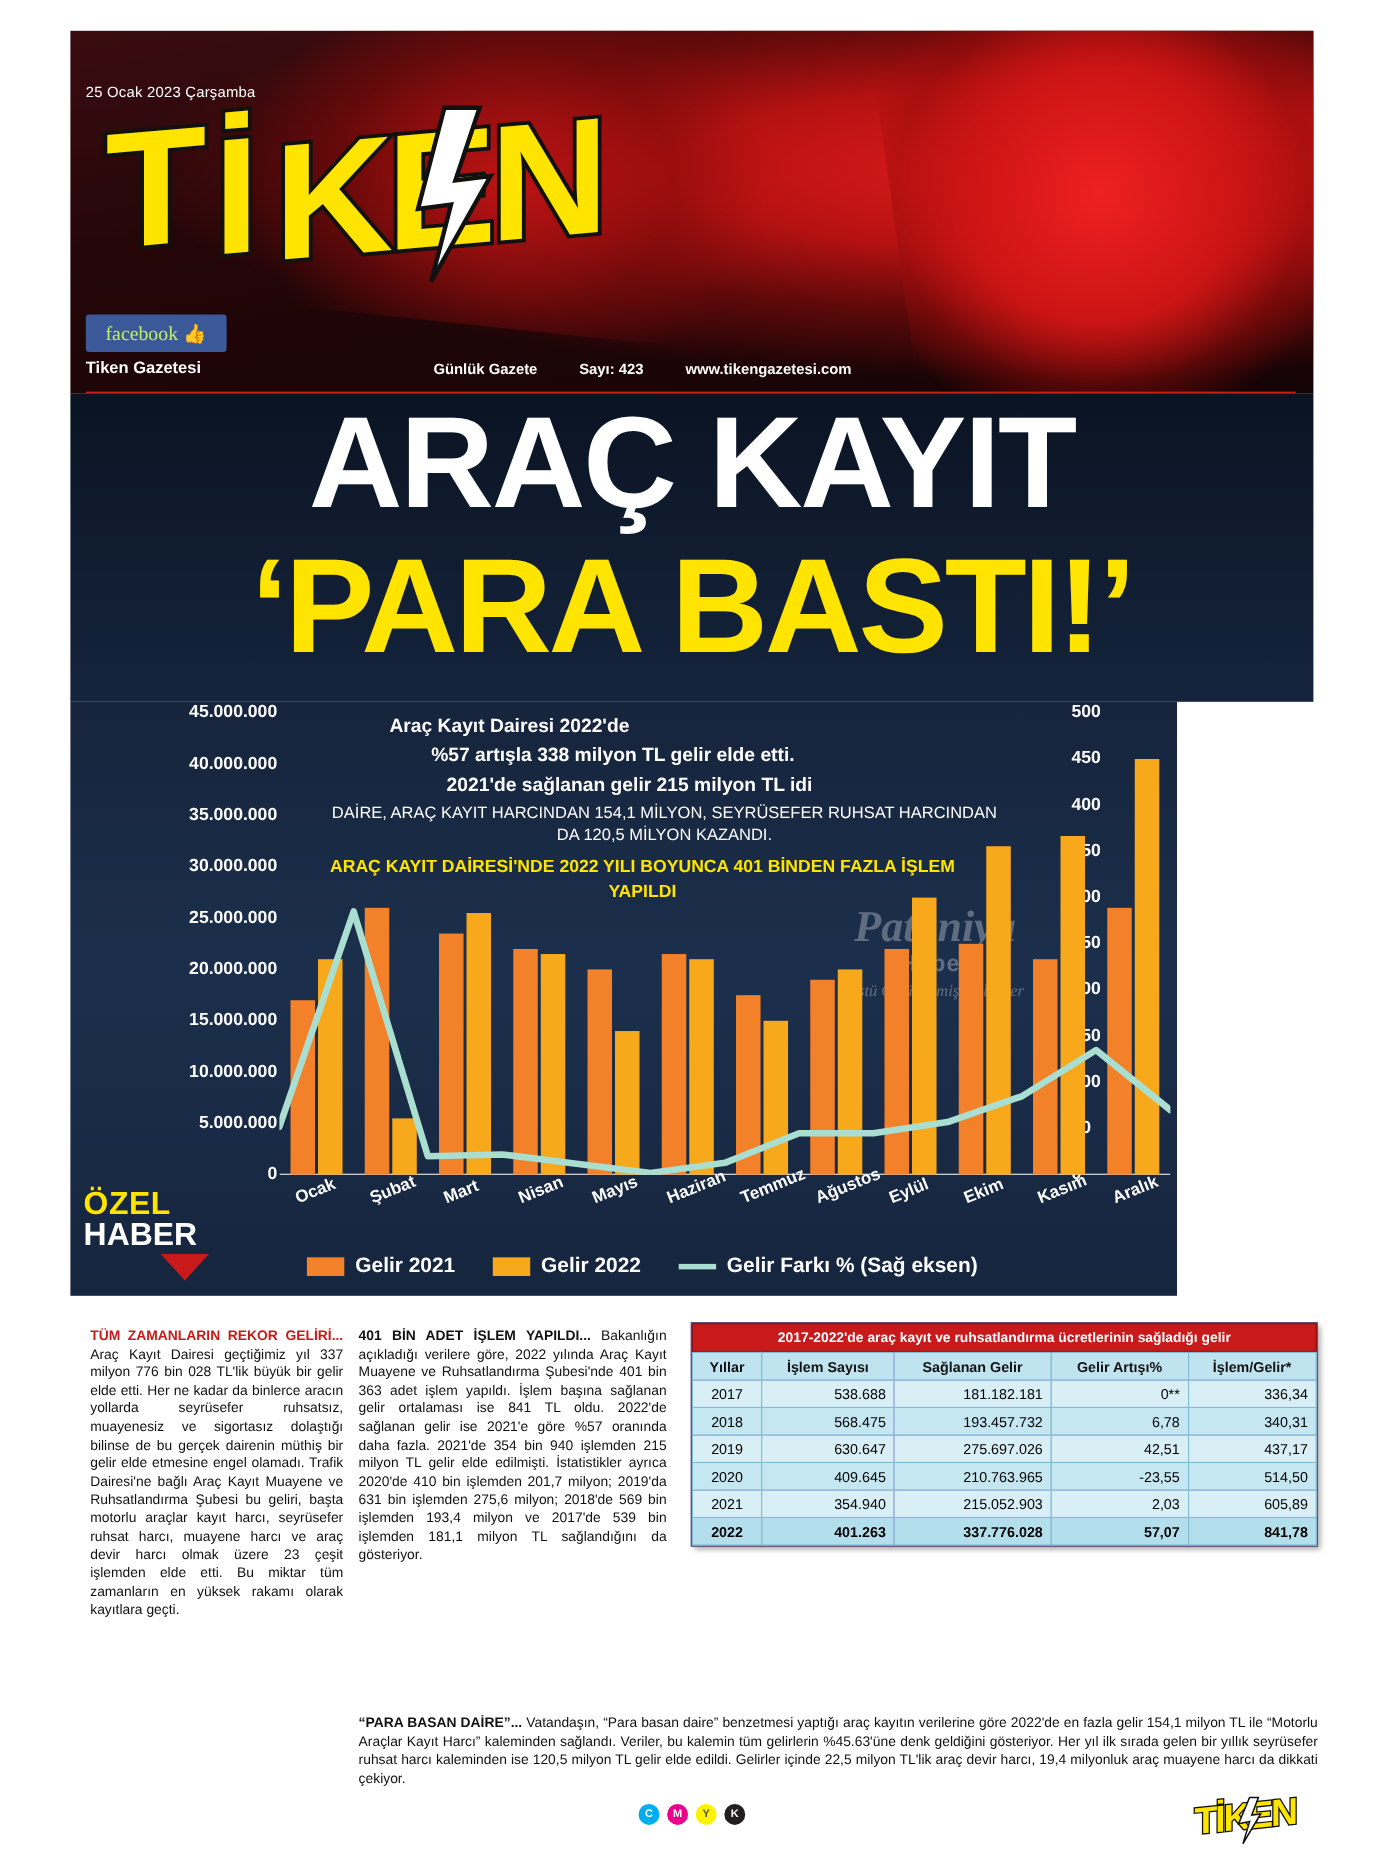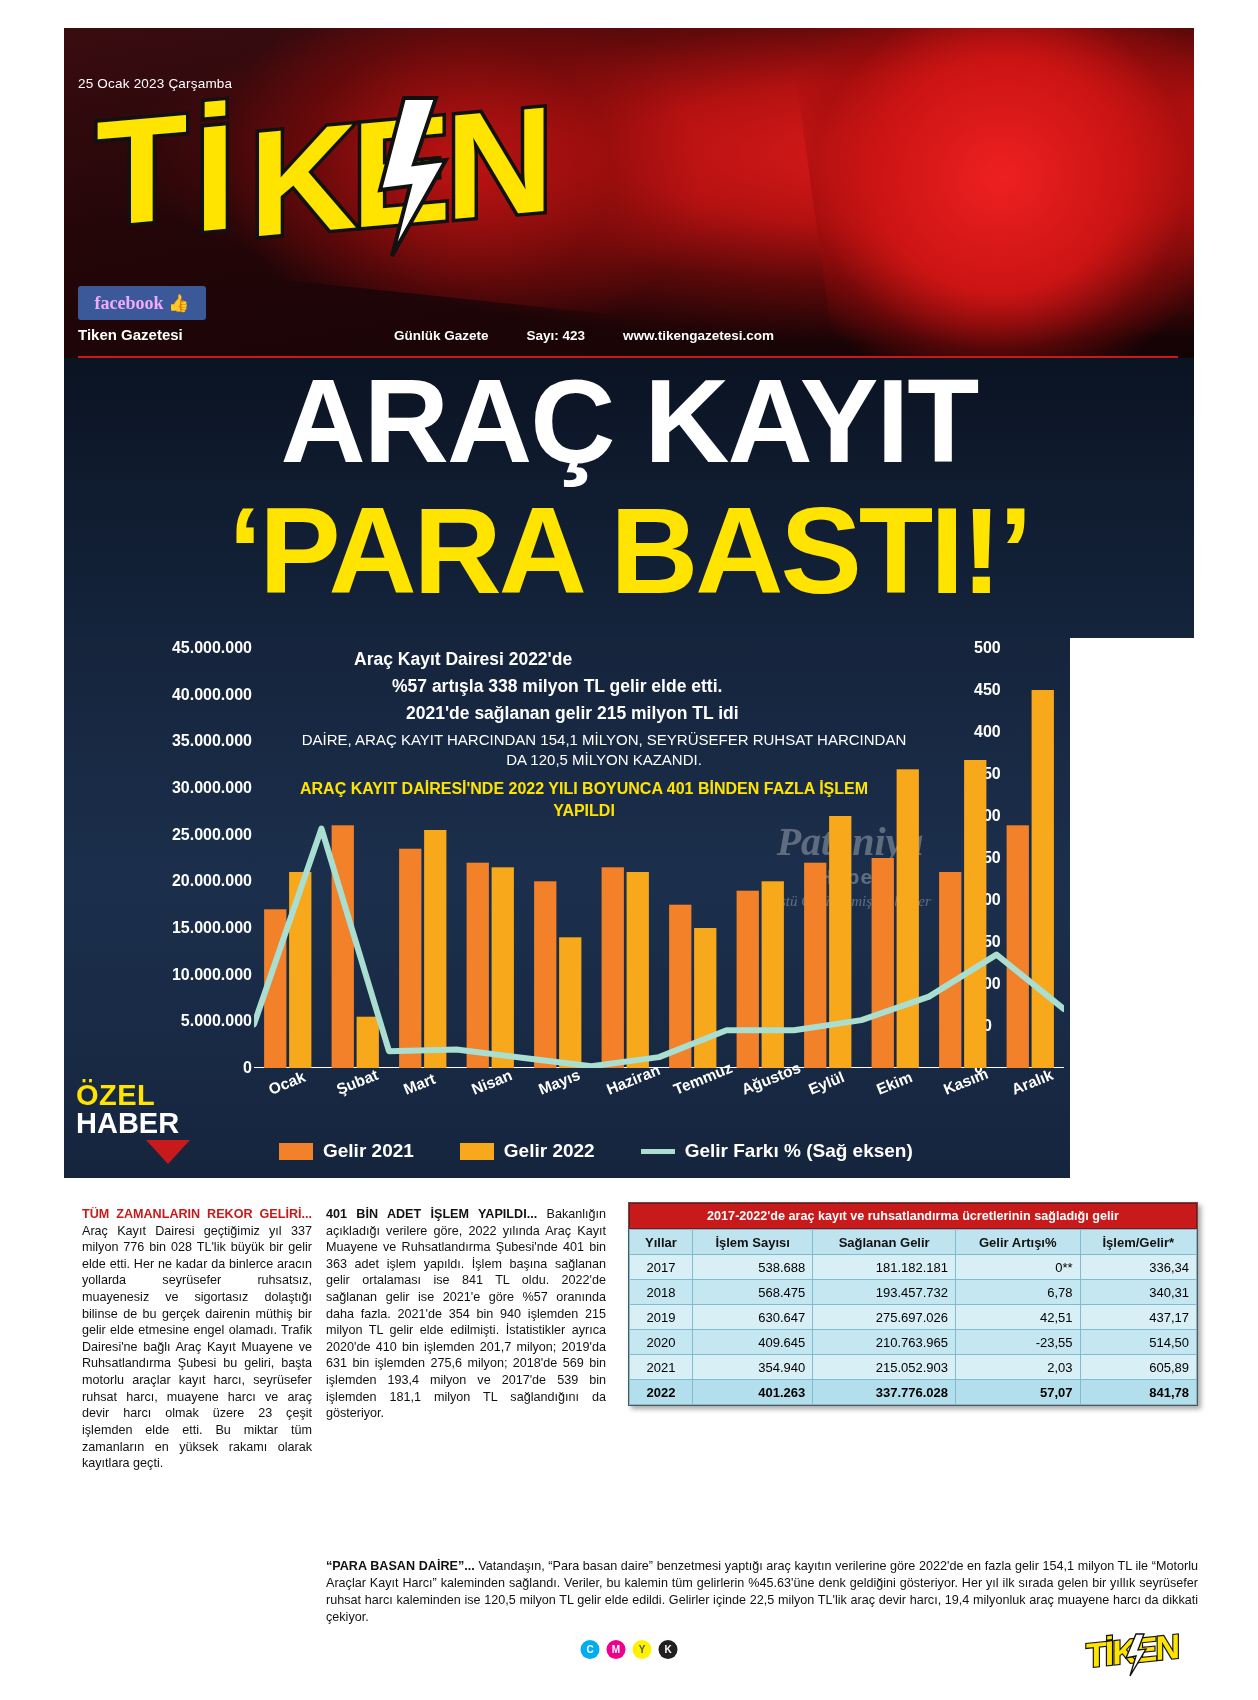--- a/index.html
+++ b/index.html
@@ -38,21 +38,21 @@
   .mh-logo {
     position:absolute; left:10px; top:52px; width:700px; height:200px;
   }
   .mh-logo svg { width:100%; height:100%; display:block; }
 
   .fb-badge {
     position:absolute; left:14px; top:258px; width:128px; height:34px;
     background:#3b5998; border-radius:3px;
     display:flex; align-items:center; justify-content:center; gap:5px;
   }
-  .fb-badge .fbtxt { color:#f0abfc; font-weight:bold; font-size:18px; font-family:"Liberation Serif", serif;}
+  .fb-badge .fbtxt { color:#bef264; font-weight:normal; font-size:18px; font-family:"Liberation Serif", serif;}
   .fb-badge .thumb { color:#fff; font-size:17px; }
   .fb-name {
     position:absolute; left:14px; top:298px;
     color:#fff; font-weight:bold; font-size:15px;
   }
   .mh-meta {
     position:absolute; left:330px; top:300px; width:660px;
     display:flex; gap:38px; align-items:center;
     color:#fff; font-size:13.5px; font-weight:bold;
   }
@@ -138,21 +138,21 @@
   .xlabels {
     position:absolute; left:190px; top:436px; width:810px; height:60px;
   }
   .xlabels span {
     position:absolute; color:#fff; font-size:15.5px; font-weight:bold;
     transform:rotate(-22deg); transform-origin:left top; white-space:nowrap;
   }
 
   .legend {
     position:absolute; left:215px; top:496px; width:850px; height:34px;
-    display:flex; align-items:center; gap:46px;
+    display:flex; align-items:center; gap:34px;
   }
   .legend .item { display:flex; align-items:center; gap:10px; color:#fff; font-weight:bold; font-size:19px; }
   .legend .sw { width:34px; height:17px; }
   .legend .sw.line { height:5px; background:#a9ded0; }
 
   .ozel {
     position:absolute; left:12px; top:444px; width:150px; height:86px;
   }
   .ozel .o1 { color:#ffe400; font-weight:bold; font-size:29px; line-height:0.95; letter-spacing:0.5px;}
   .ozel .o2 { color:#fff; font-weight:bold; font-size:29px; line-height:0.95; }

